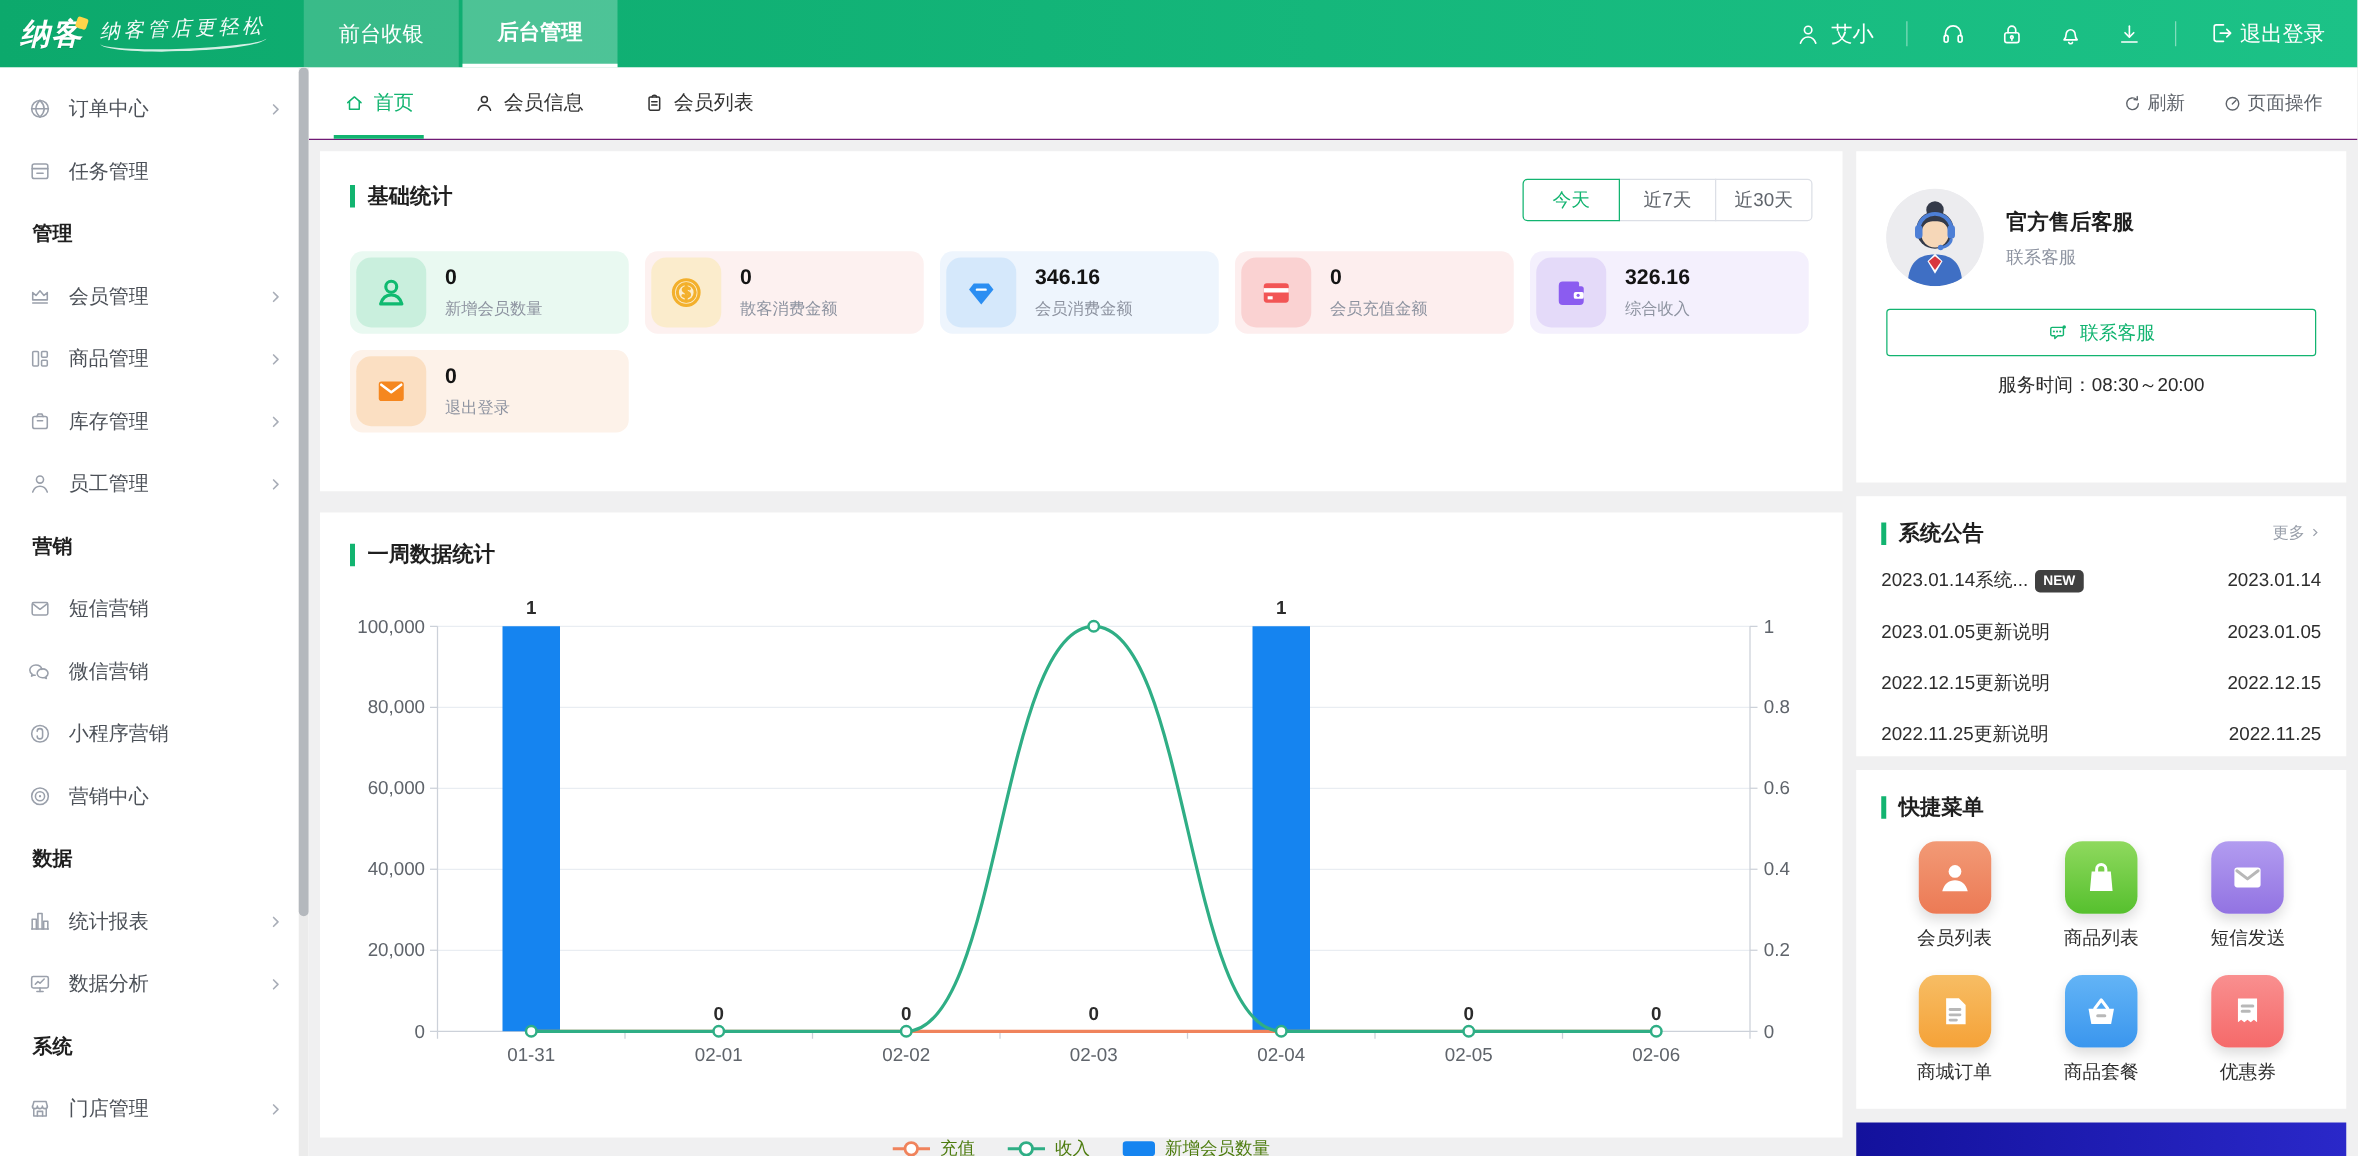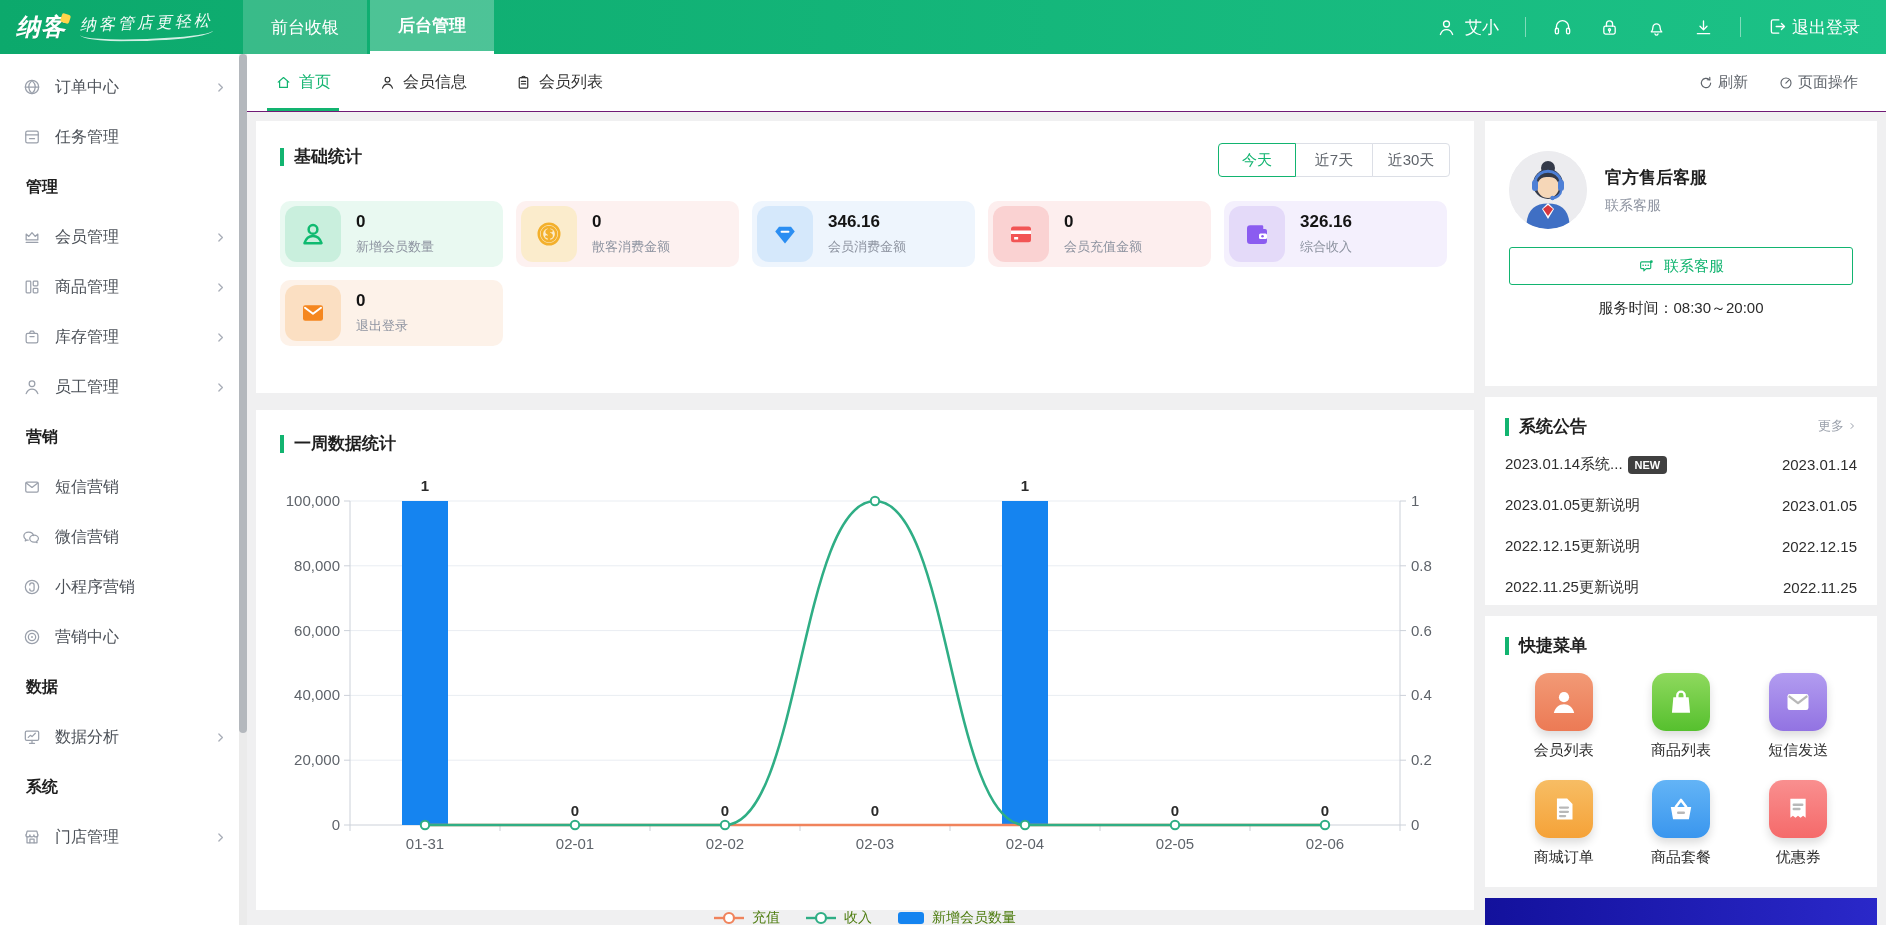--- a/index.html
+++ b/index.html
@@ -279,20 +279,36 @@
           <span class="s-ico">
             <svg width="20" height="20" viewBox="0 0 24 24" fill="none" stroke="currentColor" stroke-width="1.5" stroke-linecap="round" stroke-linejoin="round">
               <circle cx="12" cy="12" r="8"></circle>
               <circle cx="12" cy="12" r="4.4"></circle>
               <circle cx="12" cy="12" r="1.1" fill="currentColor" stroke="none"></circle>
             </svg>
           </span>
           <span>营销中心</span>
         </div>
         <div class="side-section">数据</div>
+        <div class="side-item">
+          <span class="s-ico">
+            <svg width="20" height="20" viewBox="0 0 24 24" fill="none" stroke="currentColor" stroke-width="1.5" stroke-linecap="round" stroke-linejoin="round">
+              <path d="M4.5 19.5V10h4v9.5"></path>
+              <path d="M10 19.5V4.5h4v15"></path>
+              <path d="M15.5 19.5V12h4v7.5"></path>
+              <path d="M4 19.5h16"></path>
+            </svg>
+          </span>
+          <span>统计报表</span>
+          <span class="chev">
+            <svg width="13" height="13" viewBox="0 0 24 24" fill="none" stroke="currentColor" stroke-width="2.4" stroke-linecap="round" stroke-linejoin="round">
+              <path d="M9 5.5l6.5 6.5L9 18.5"></path>
+            </svg>
+          </span>
+        </div>
         <div class="side-item">
           <span class="s-ico">
             <svg width="20" height="20" viewBox="0 0 24 24" fill="none" stroke="currentColor" stroke-width="1.5" stroke-linecap="round" stroke-linejoin="round">
               <rect x="4" y="5" width="16" height="11" rx="1.6"></rect>
               <path d="M7.5 12.5L10 10l2 1.5 4-4"></path>
               <path d="M9 19.5h6"></path>
               <path d="M12 16v3.5"></path>
             </svg>
           </span>
           <span>数据分析</span>

